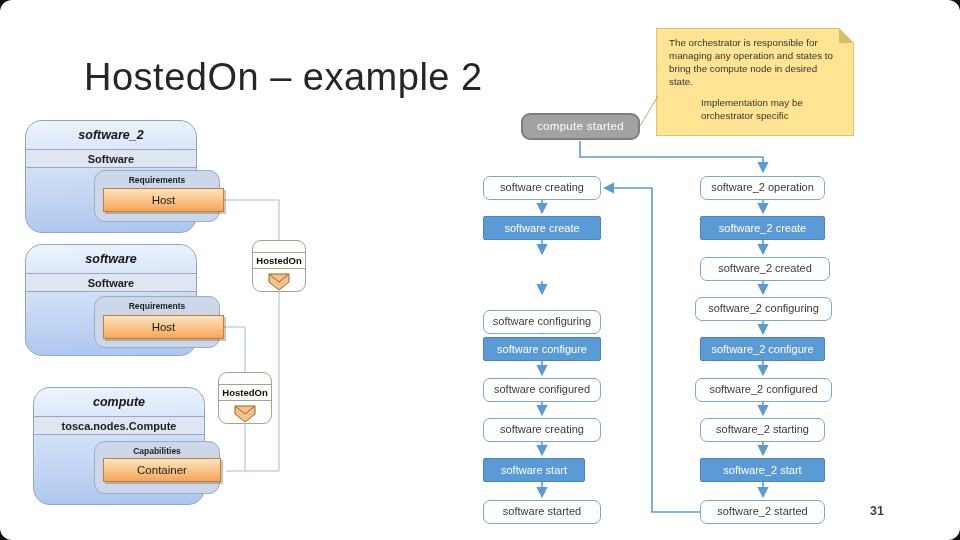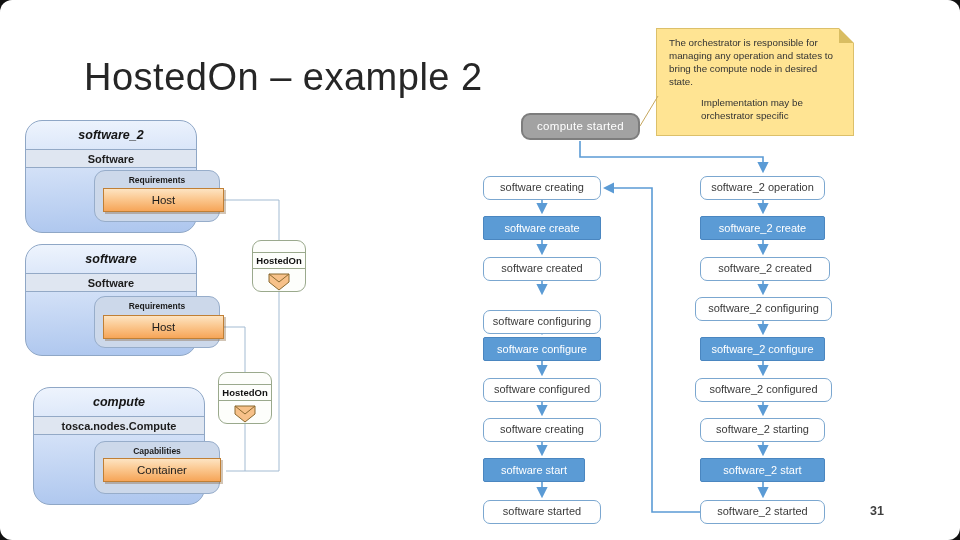--- a/index.html
+++ b/index.html
@@ -176,21 +176,20 @@
     <svg class="rel-icon" width="24" height="19" viewBox="0 0 24 19">
       <polygon points="2,1 22,1 22,9 12,17 2,9" fill="#f7c189" stroke="#8a6a30" stroke-width="1"></polygon>
       <polyline points="2,1 12,9 22,1" fill="none" stroke="#8a6a30" stroke-width="1"></polyline>
     </svg>
   </div>
 
   <div class="start-box">compute started</div>
 
   <div class="state-box" style="left:483px; top:176px; width:118px;">software creating</div>
   <div class="op-box" style="left:483px; top:216px; width:118px;">software create</div>
-  <div class="state-box" style="left:483px; top:257px; width:118px;">software created</div>
   <div class="state-box" style="left:483px; top:310px; width:118px;">software configuring</div>
   <div class="op-box" style="left:483px; top:337px; width:118px;">software configure</div>
   <div class="state-box" style="left:483px; top:378px; width:118px;">software configured</div>
   <div class="state-box" style="left:483px; top:418px; width:118px;">software creating</div>
   <div class="op-box" style="left:483px; top:458px; width:102px;">software start</div>
   <div class="state-box" style="left:483px; top:500px; width:118px;">software started</div>
 
   <div class="state-box" style="left:700px; top:176px; width:125px;">software_2 operation</div>
   <div class="op-box" style="left:700px; top:216px; width:125px;">software_2 create</div>
   <div class="state-box" style="left:700px; top:257px; width:130px;">software_2 created</div>

